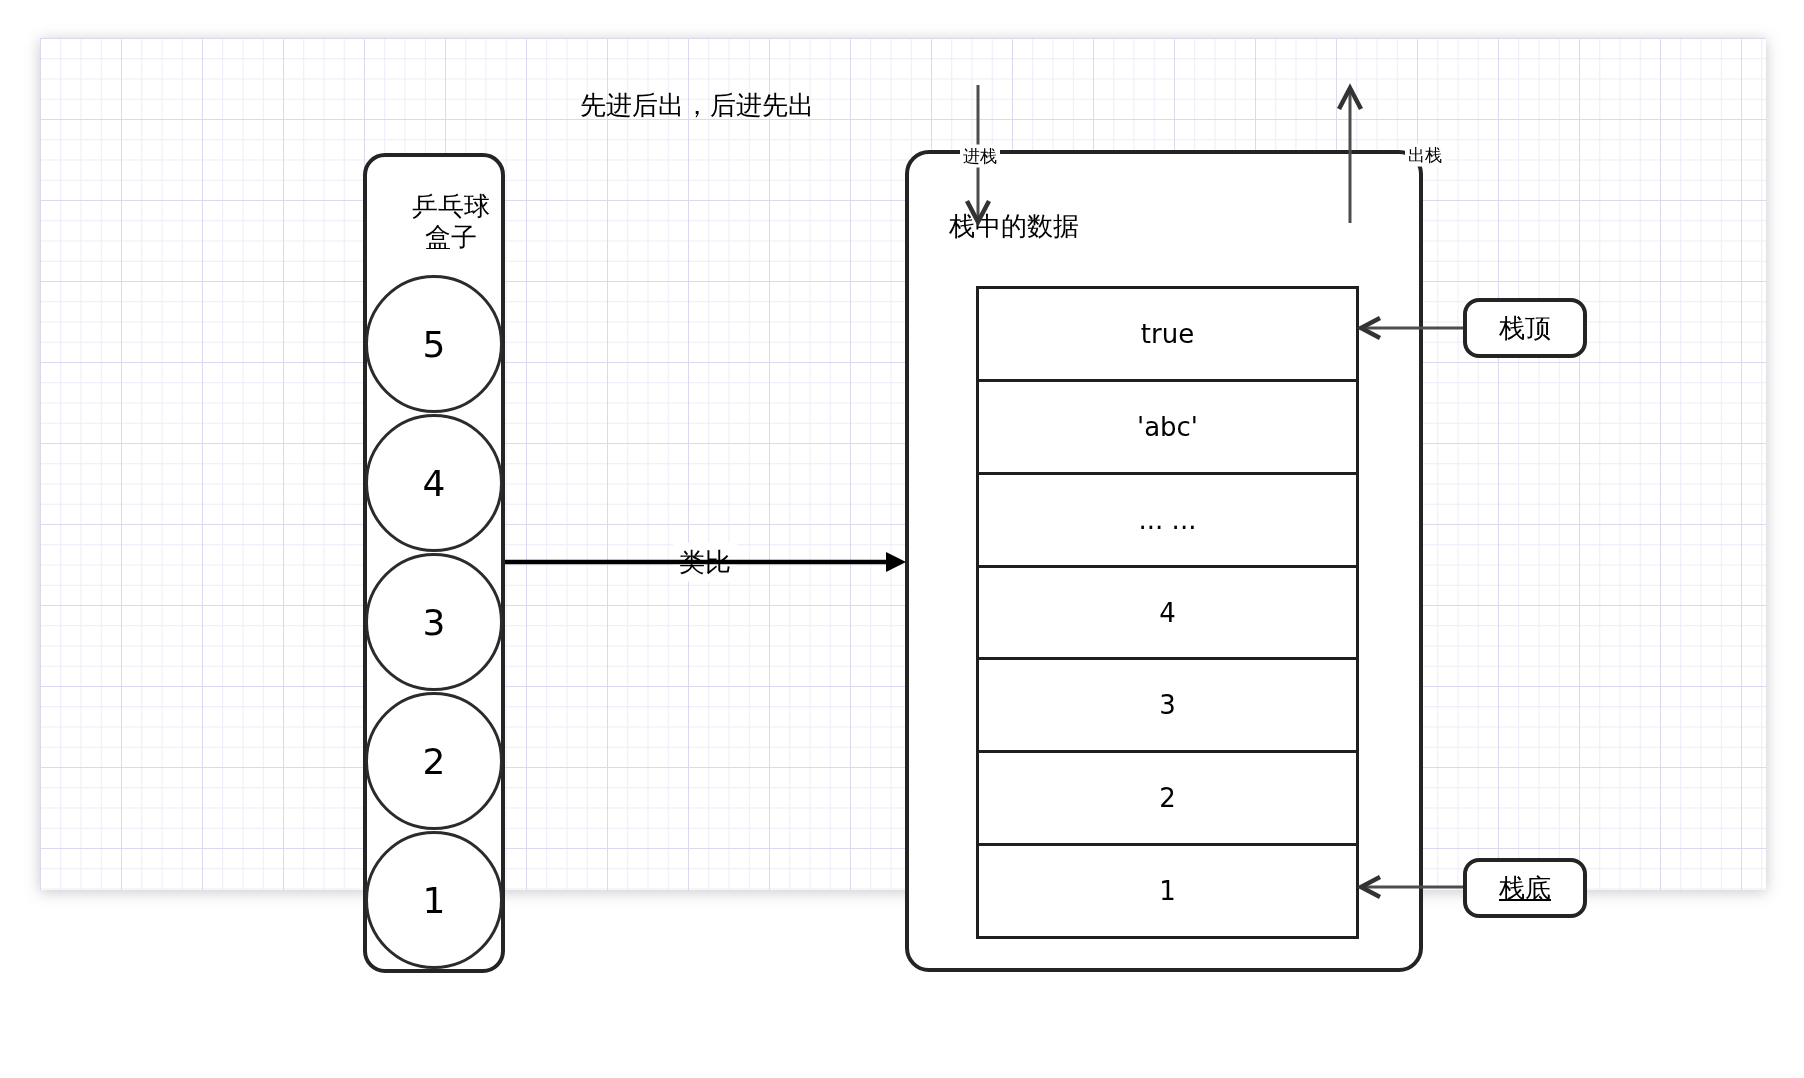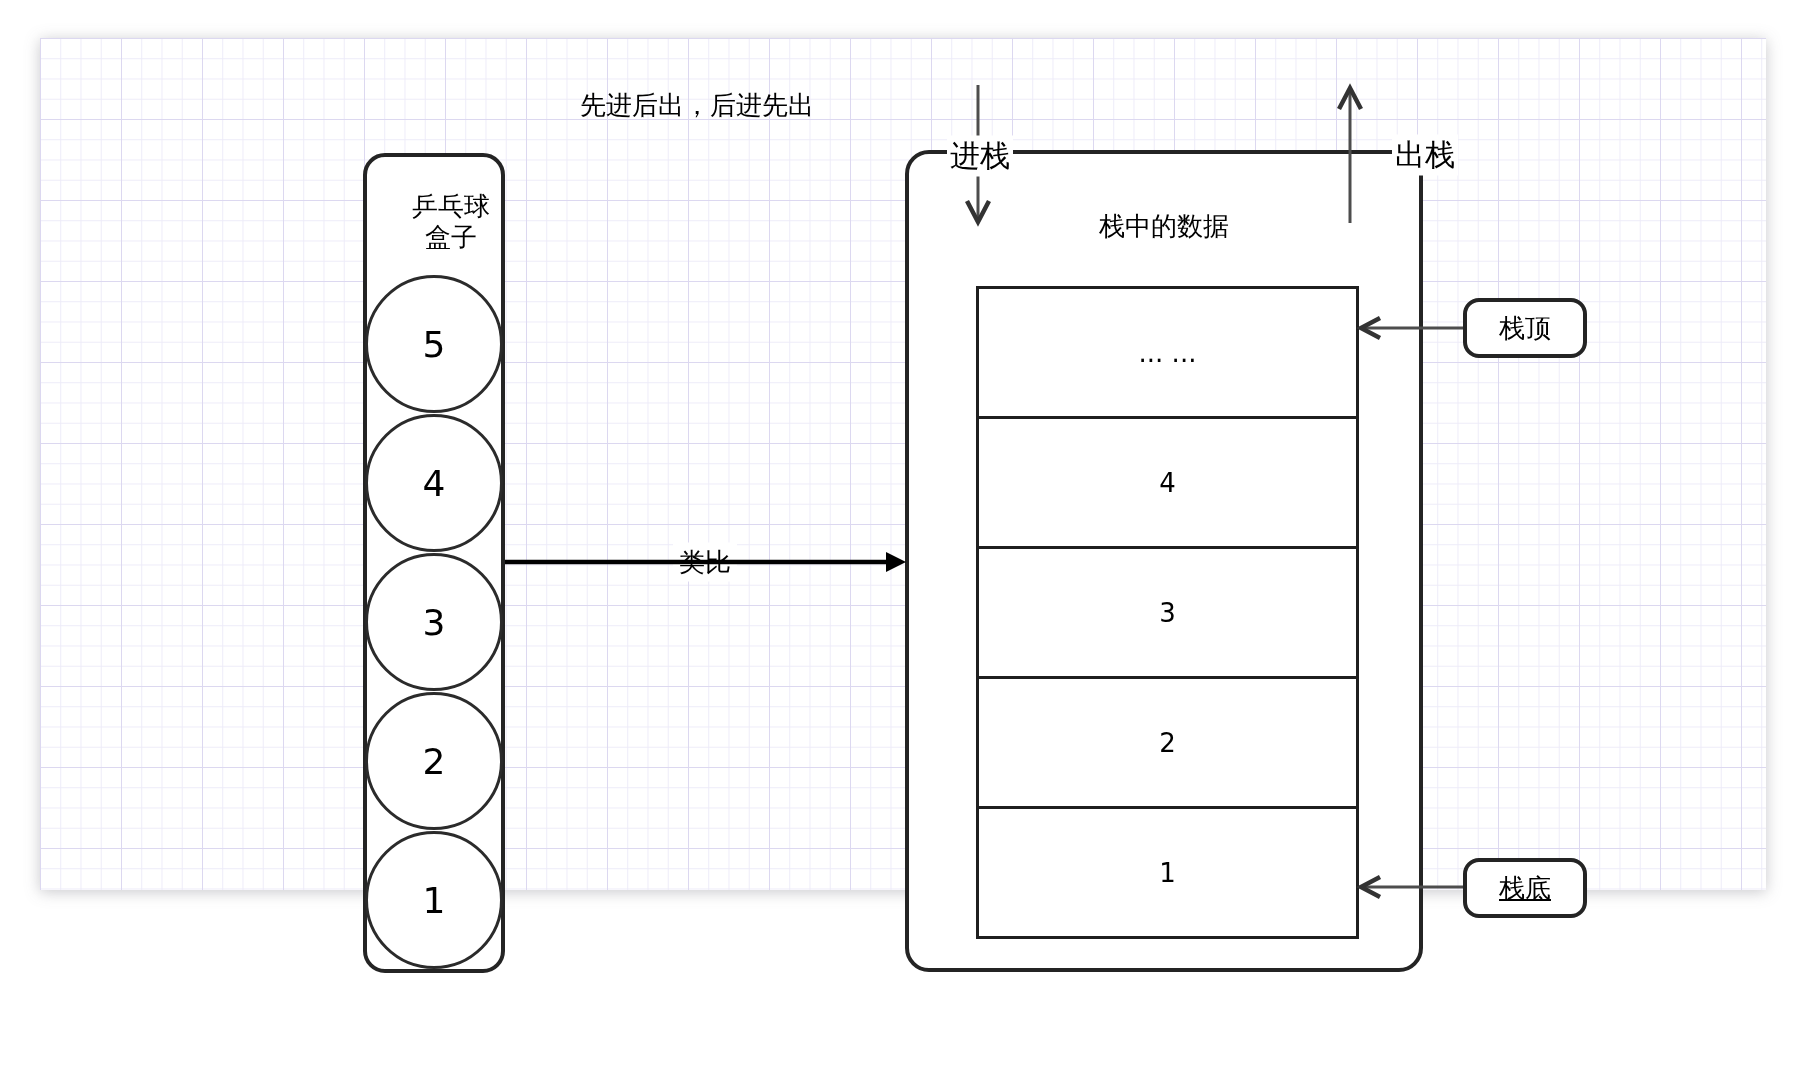--- a/index.html
+++ b/index.html
@@ -73,22 +73,22 @@
   }
   
   .stack-container {
     left: 865px; top: 112px;
     width: 518px; height: 822px;
     border-radius: 24px;
   }
   .stack-title {
     position: absolute;
     top: 55px; left: 0; width: 100%;
-    text-align: center;
-    font-size: 26px;
+    font-size: 26px;
+    padding-left: 40px;
   }
   .stack-table {
     position: absolute;
     left: 67px; top: 132px;
     width: 383px; height: 653px;
     border: 3px solid #1f1f1f;
     background: #fff;
     display: flex;
     flex-direction: column;
   }
@@ -97,21 +97,21 @@
     display: flex; align-items: center; justify-content: center;
     font-size: 26px;
   }
   .stack-row + .stack-row { border-top: 3px solid #1f1f1f; }
   
   .conn-label {
     position: absolute;
     transform: translate(-50%, -50%);
     background: #fff;
     padding: 0 3px;
-    font-size: 30px;
+    font-size: 17px;
     white-space: nowrap;
     z-index: 5;
   }
   .side-label {
     position: absolute;
     width: 124px; height: 60px;
     background: #fff;
     border: 4px solid #242424;
     border-radius: 16px;
     display: flex; align-items: center; justify-content: center;
@@ -152,20 +152,26 @@
   <svg class="abs" style="left:465px; top:510px;" width="402" height="28" viewBox="0 0 402 28">
     <line x1="0" y1="14" x2="384" y2="14" stroke="#000000" stroke-width="4.5"></line>
     <polygon points="381,4 401,14 381,24" fill="#000000"></polygon>
   </svg>
   <div class="analogy-label">类比</div>
 
   <div class="shape stack-container">
     <div class="stack-title">栈中的数据</div>
     <div class="stack-table">
       <div class="stack-row">
+          <span>true</span>
+        </div>
+      <div class="stack-row">
+          <span>'abc'</span>
+        </div>
+      <div class="stack-row">
           <span>... ...</span>
         </div>
       <div class="stack-row">
           <span>4</span>
         </div>
       <div class="stack-row">
           <span>3</span>
         </div>
       <div class="stack-row">
           <span>2</span>

